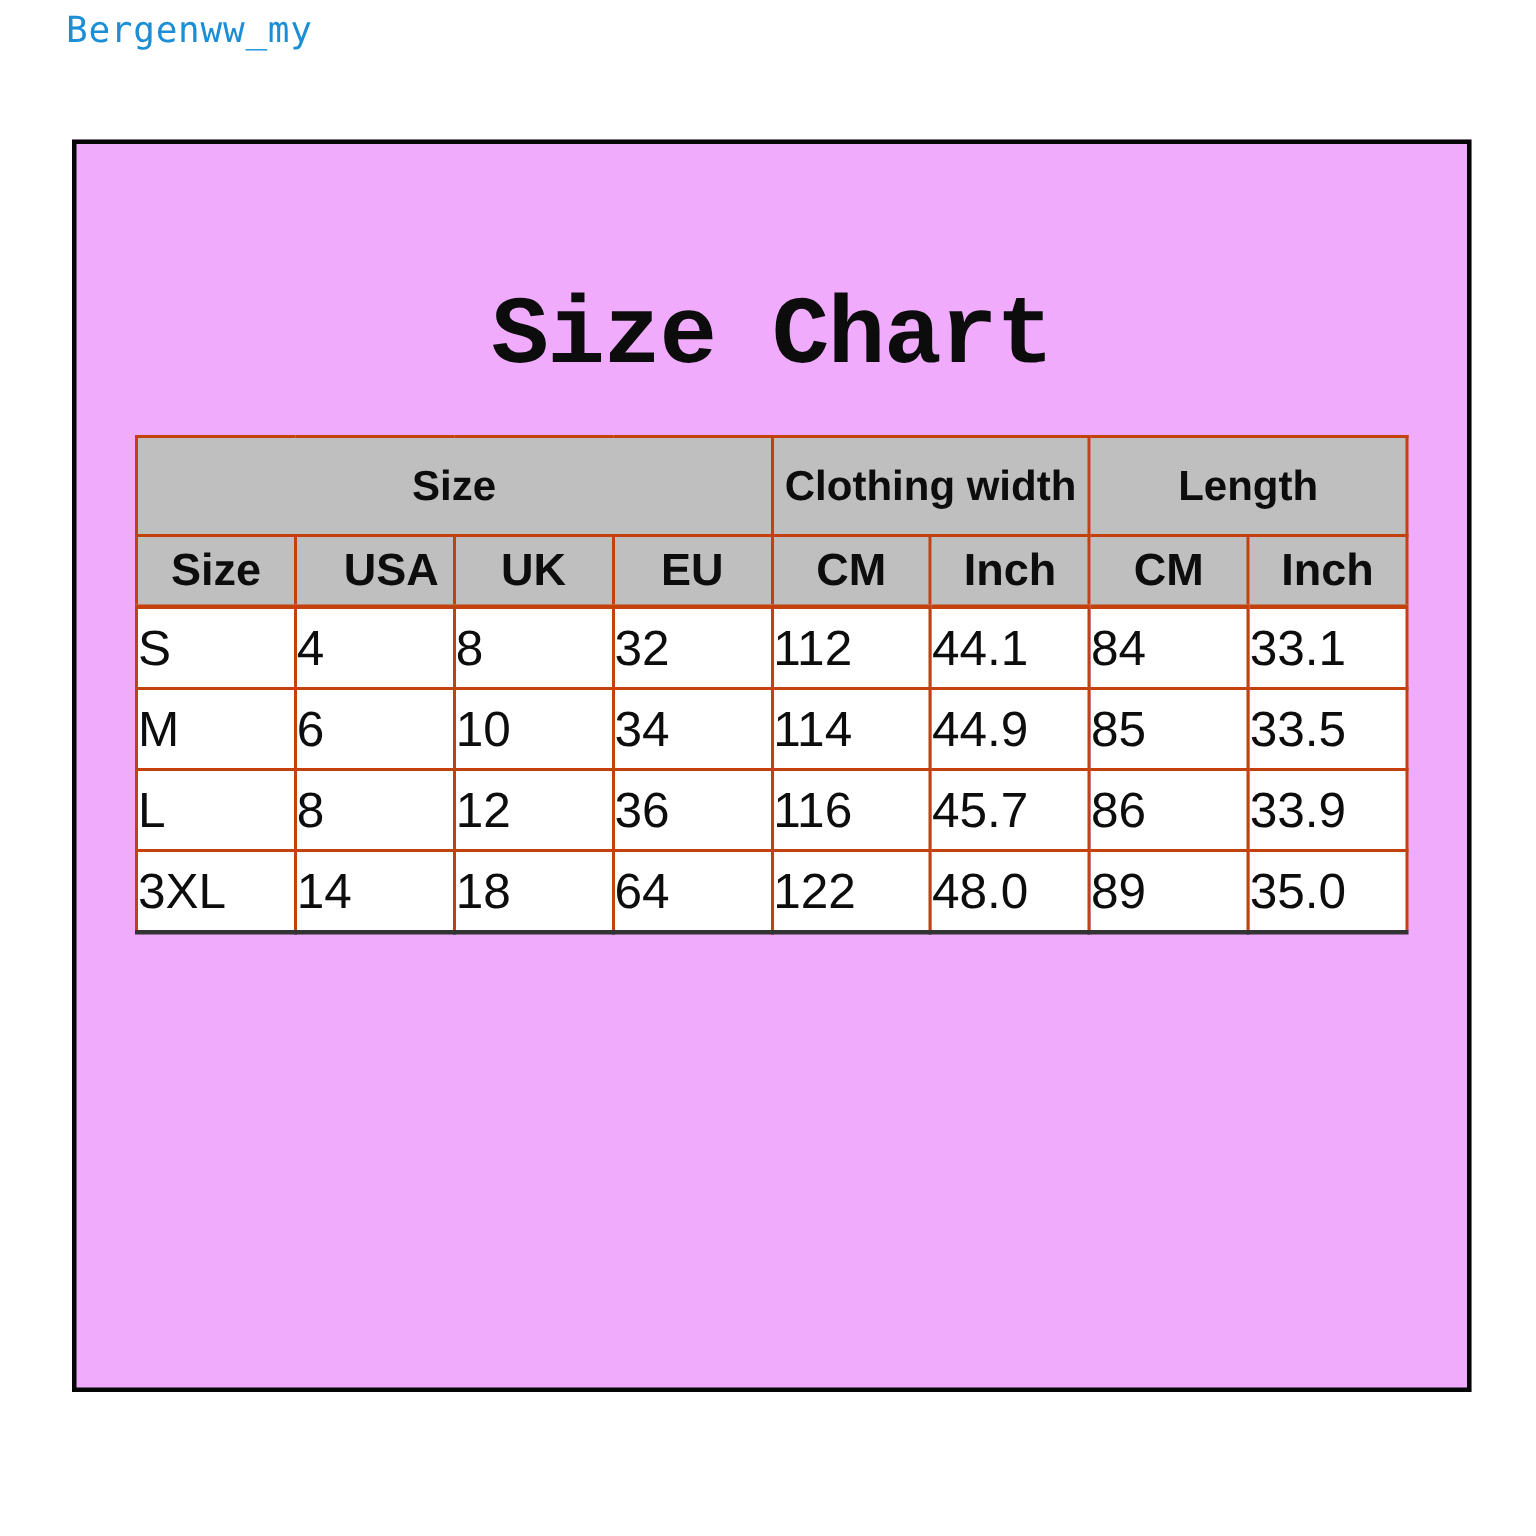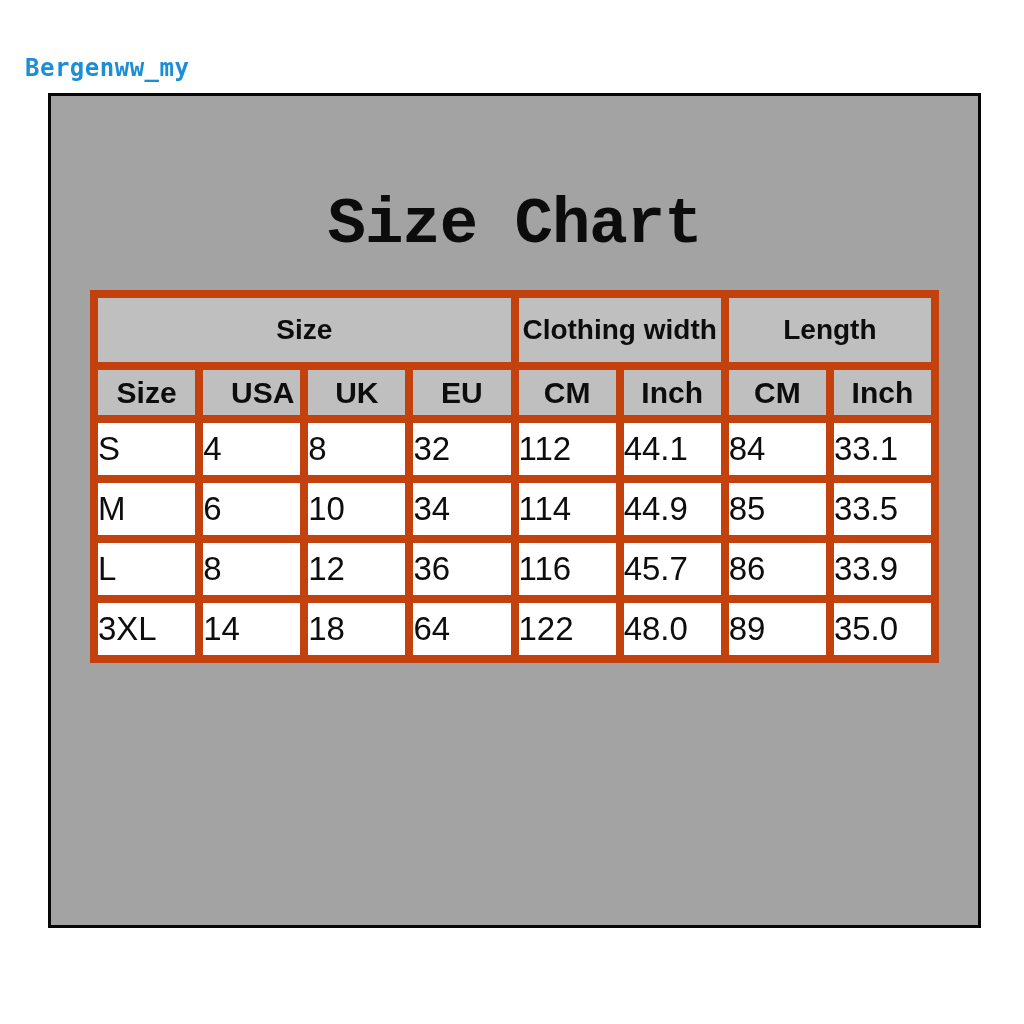--- a/index.html
+++ b/index.html
@@ -7,37 +7,36 @@
     padding: 0;
     background: #ffffff;
     width: 1024px;
     height: 1024px;
     overflow: hidden;
     font-family: "Liberation Sans", sans-serif;
     position: relative;
   }
   .watermark {
     position: absolute;
-    left: 25px;
+    left: 44px;
     top: 6px;
     font-family: "DejaVu Sans Mono", monospace;
-    font-weight: bold;
+    font-weight: normal;
     font-size: 24px;
     letter-spacing: 0.5px;
-    margin-top: 48px;
   }
   .panel {
     position: absolute;
     left: 48px;
     top: 93px;
     width: 933px;
     height: 835px;
     border: 3px solid #060606;
     box-sizing: border-box;
-    background: #a3a3a3;
+    background: #f0abfc;
   }
   .title {
     margin: 97px 0 0 0;
     text-align: center;
     font-family: "Liberation Mono", monospace;
     font-weight: bold;
     font-size: 64px;
     line-height: 1;
     letter-spacing: -1px;
     color: #0c0c0c;
@@ -45,21 +44,21 @@
   table.size-table {
     width: 849px;
     margin: 33px auto 0 auto;
     border-collapse: collapse;
     table-layout: fixed;
     border: 2px solid #333333;
     border-bottom-width: 3px;
   }
   table.size-table th,
   table.size-table td {
-    border: 8px solid #c2410c;
+    border: 2px solid #c2410c;
     vertical-align: middle;
     padding: 0;
     color: #0d0d0d;
     overflow: hidden;
   }
   tr.group-row th {
     height: 64px;
     font-size: 28px;
     font-weight: bold;
   }

